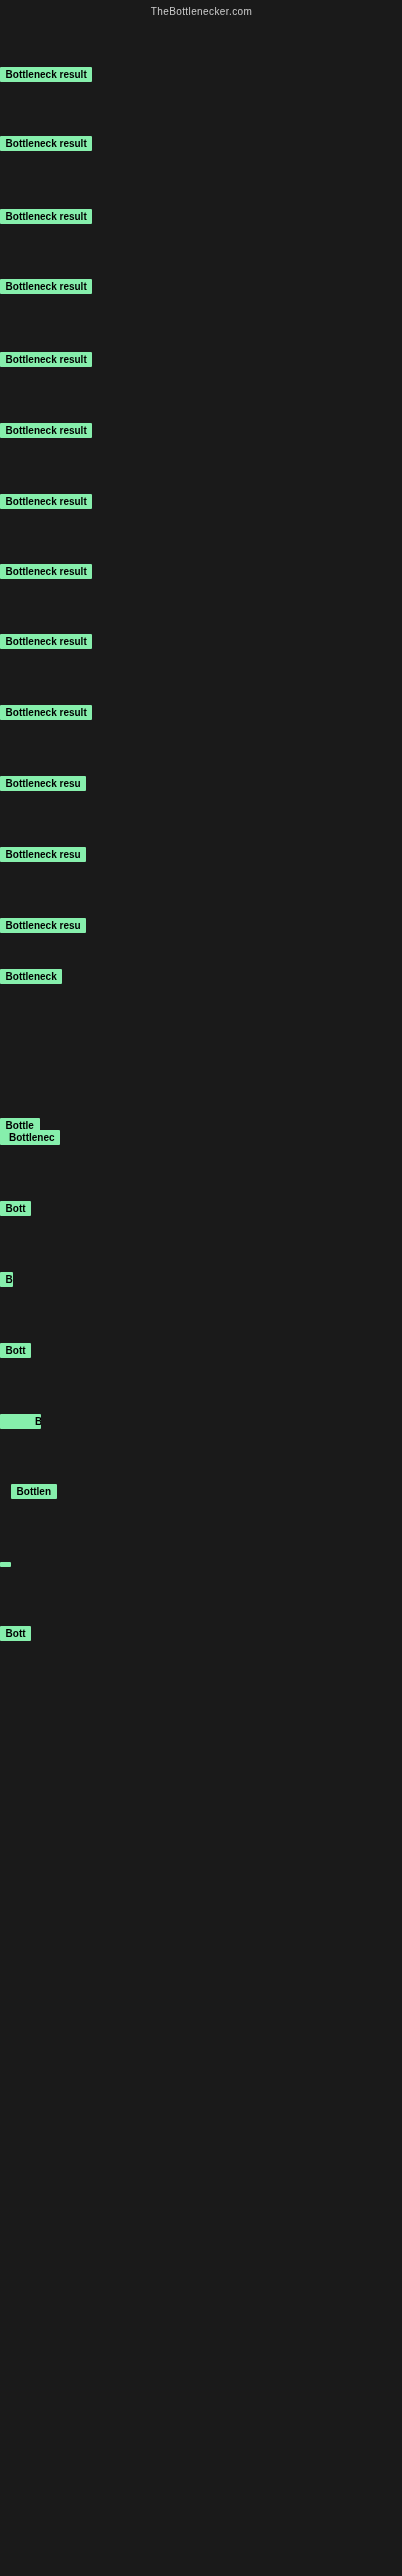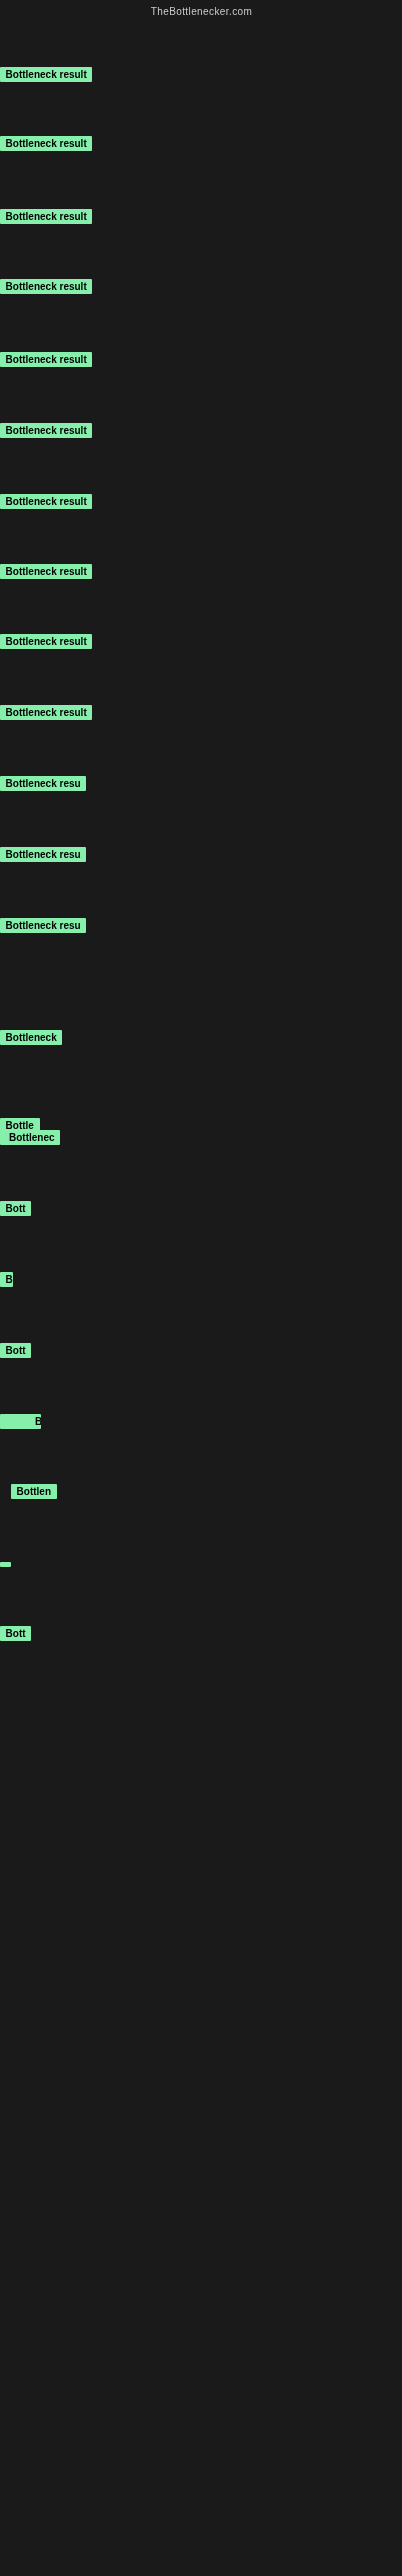--- a/index.html
+++ b/index.html
@@ -45,21 +45,21 @@
     <div class="badge-row" style="top: 258px; left: 0px;"><span class="bottleneck-badge" style="max-width: 122px;">Bottleneck result</span></div>
     <div class="badge-row" style="top: 331px; left: 0px;"><span class="bottleneck-badge" style="max-width: 124px;">Bottleneck result</span></div>
     <div class="badge-row" style="top: 402px; left: 0px;"><span class="bottleneck-badge" style="max-width: 121px;">Bottleneck result</span></div>
     <div class="badge-row" style="top: 473px; left: 0px;"><span class="bottleneck-badge" style="max-width: 121px;">Bottleneck result</span></div>
     <div class="badge-row" style="top: 543px; left: 0px;"><span class="bottleneck-badge" style="max-width: 122px;">Bottleneck result</span></div>
     <div class="badge-row" style="top: 613px; left: 0px;"><span class="bottleneck-badge" style="max-width: 121px;">Bottleneck result</span></div>
     <div class="badge-row" style="top: 684px; left: 0px;"><span class="bottleneck-badge" style="max-width: 119px;">Bottleneck result</span></div>
     <div class="badge-row" style="top: 755px; left: 0px;"><span class="bottleneck-badge" style="max-width: 105px;">Bottleneck resu</span></div>
     <div class="badge-row" style="top: 826px; left: 0px;"><span class="bottleneck-badge" style="max-width: 101px;">Bottleneck resu</span></div>
     <div class="badge-row" style="top: 897px; left: 0px;"><span class="bottleneck-badge" style="max-width: 97px;">Bottleneck resu</span></div>
-    <div class="badge-row" style="top: 1009px; left: 0px; text-decoration: underline;"><span class="bottleneck-badge" style="max-width: 72px;">Bottleneck</span></div>
+    <div class="badge-row" style="top: 948px; left: 0px; text-decoration: underline;"><span class="bottleneck-badge" style="max-width: 72px;">Bottleneck</span></div>
     <div class="badge-row" style="top: 1097px; left: 0px;"><span class="bottleneck-badge" style="max-width: 44px;">Bottle</span></div>
     <div class="badge-row" style="top: 1109px; left: 0px;"><span class="bottleneck-badge" style="max-width: 63px; padding-left: 9px;">Bottlenec</span></div>
     <div class="badge-row" style="top: 1180px; left: 0px;"><span class="bottleneck-badge" style="max-width: 34px;">Bott</span></div>
     <div class="badge-row" style="top: 1251px; left: 0px;"><span class="bottleneck-badge" style="max-width: 13px;">B</span></div>
     <div class="badge-row" style="top: 1322px; left: 0px;"><span class="bottleneck-badge" style="max-width: 34px;">Bott</span></div>
     <div class="badge-row" style="top: 1393px; left: 0px;"><span class="bottleneck-badge" style="max-width: 19.3px; padding-left: 35px;">Bo</span></div>
     <div class="badge-row" style="top: 1463px; left: 11px;"><span class="bottleneck-badge" style="max-width: 50px;">Bottlen</span></div>
     <div class="badge-row" style="top: 1534px; left: 0px;"><span class="bottleneck-badge" style="max-width: 6.4px;"></span></div>
     <div class="badge-row" style="top: 1605px; left: 0px;"><span class="bottleneck-badge" style="max-width: 34px;">Bott</span></div>
   </div>

